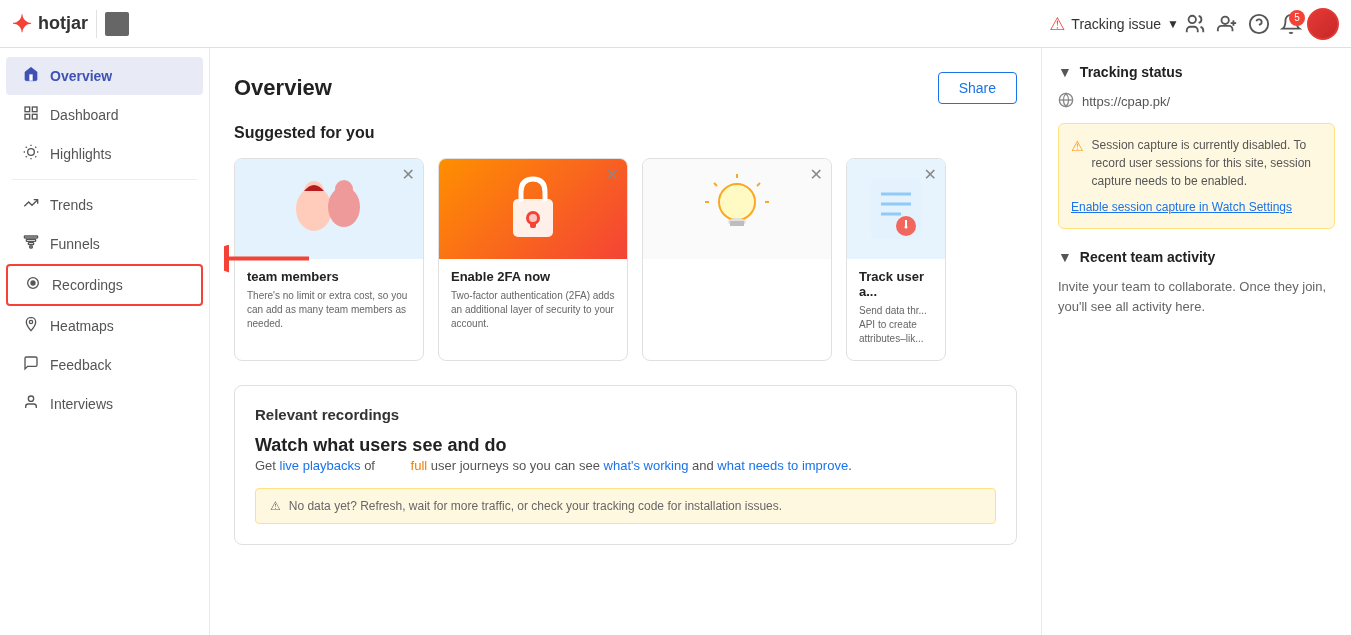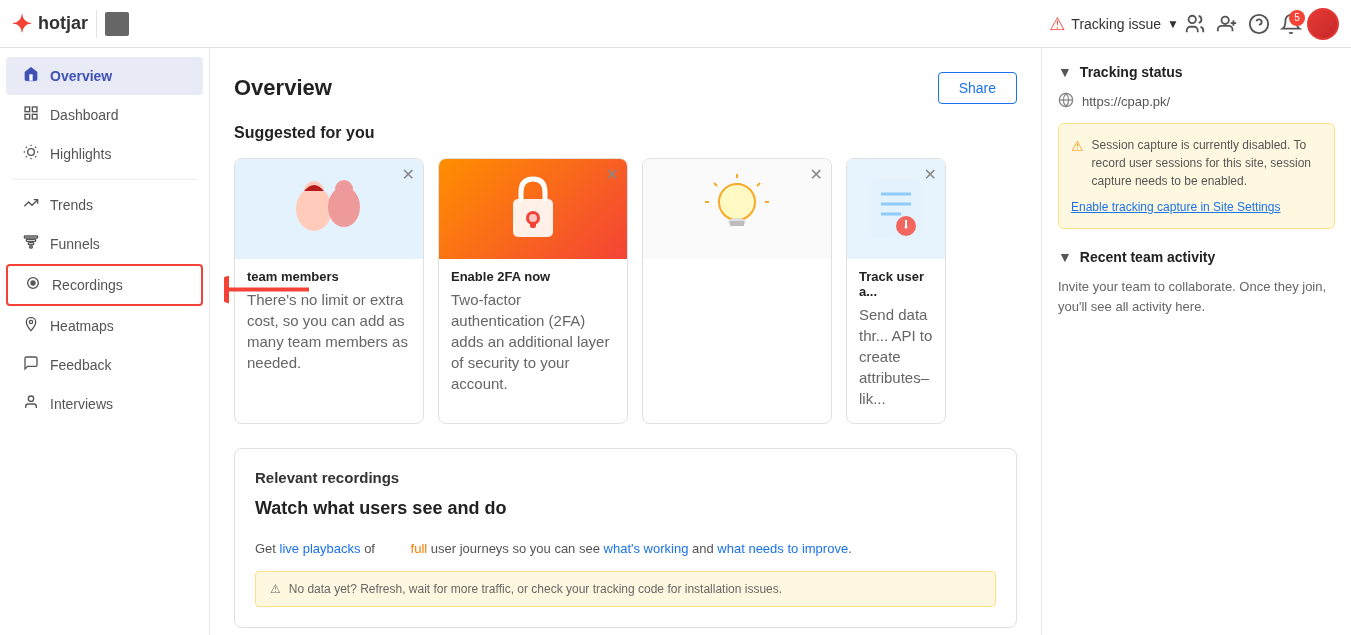--- a/index.html
+++ b/index.html
@@ -37,26 +37,26 @@
     .cards-row { display: flex; gap: 14px; margin-bottom: 24px; }
     .card { background: #fff; border: 1px solid #e0e0e0; border-radius: 8px; width: 190px; flex-shrink: 0; overflow: hidden; position: relative; }
     .card-close { position: absolute; top: 8px; right: 8px; background: none; border: none; cursor: pointer; color: #888; font-size: 16px; line-height: 1; }
     .card-image { height: 100px; display: flex; align-items: center; justify-content: center; overflow: hidden; }
     .card-image.blue-bg { background: #e3f2fd; }
     .card-image.orange-bg { background: linear-gradient(135deg, #ff8f00, #f44336); }
     .card-image.light-bg { background: #fafafa; }
     .card-image.blue-light { background: #e8f4fd; }
     .card-body { padding: 10px 12px 14px; }
     .card-title { font-size: 13px; font-weight: 600; color: #222; margin-bottom: 5px; }
-    .card-desc { font-size: 15px; color: #666; line-height: 1.4; }
+    .card-desc { font-size: 10px; color: #666; line-height: 1.4; }
 
     
     .recordings-section { border: 1px solid #e0e0e0; border-radius: 8px; padding: 20px; }
     .recordings-title { font-size: 15px; font-weight: 600; margin-bottom: 12px; }
-    .recordings-subtitle { font-size: 18px; font-weight: 600; color: #222; margin-bottom: 20px; }
+    .recordings-subtitle { font-size: 18px; font-weight: 600; color: #222; margin-bottom: 0; }
     .recordings-desc { font-size: 13px; color: #555; line-height: 1.5; margin-bottom: 12px; }
     .recordings-desc .highlight-blue { color: #1a73e8; }
     .recordings-desc .highlight-orange { color: #f57c00; padding-left: 32px; }
     .info-bar { background: #fff8e1; border: 1px solid #ffe082; border-radius: 4px; padding: 10px 14px; font-size: 12px; color: #666; display: flex; align-items: center; gap: 8px; }
 
     
     .panel-section { margin-bottom: 20px; }
     .panel-section-header { display: flex; align-items: center; gap: 8px; font-size: 14px; font-weight: 600; color: #222; margin-bottom: 12px; cursor: pointer; }
     .panel-url { display: flex; align-items: center; gap: 8px; font-size: 13px; color: #555; margin-bottom: 12px; }
     .warning-box { background: #fff8e1; border: 1px solid #ffe082; border-radius: 6px; padding: 12px; font-size: 12px; color: #555; line-height: 1.5; }
@@ -347,21 +347,21 @@
                 <path d="M12 2a15.3 15.3 0 014 10 15.3 15.3 0 01-4 10 15.3 15.3 0 01-4-10 15.3 15.3 0 014-10z"></path>
               </svg>
           </span>
           <span>https://cpap.pk/</span>
         </div>
         <div class="warning-box">
           <div class="warning-box-header">
             <span class="warning-triangle">⚠</span>
             <span>Session capture is currently disabled. To record user sessions for this site, session capture needs to be enabled.</span>
           </div>
-          <a class="enable-link">Enable tracking capture in Site Settings</a>
+          <a class="enable-link">Enable session capture in Watch Settings</a>
         </div>
       </div>
 
       <div class="panel-section">
         <div class="panel-section-header">
           <span style="color:#555;">▼</span>
           <span>Recent team activity</span>
         </div>
         <p class="recent-activity-text">Invite your team to collaborate. Once they join, you'll see all activity here.</p>
       </div>

